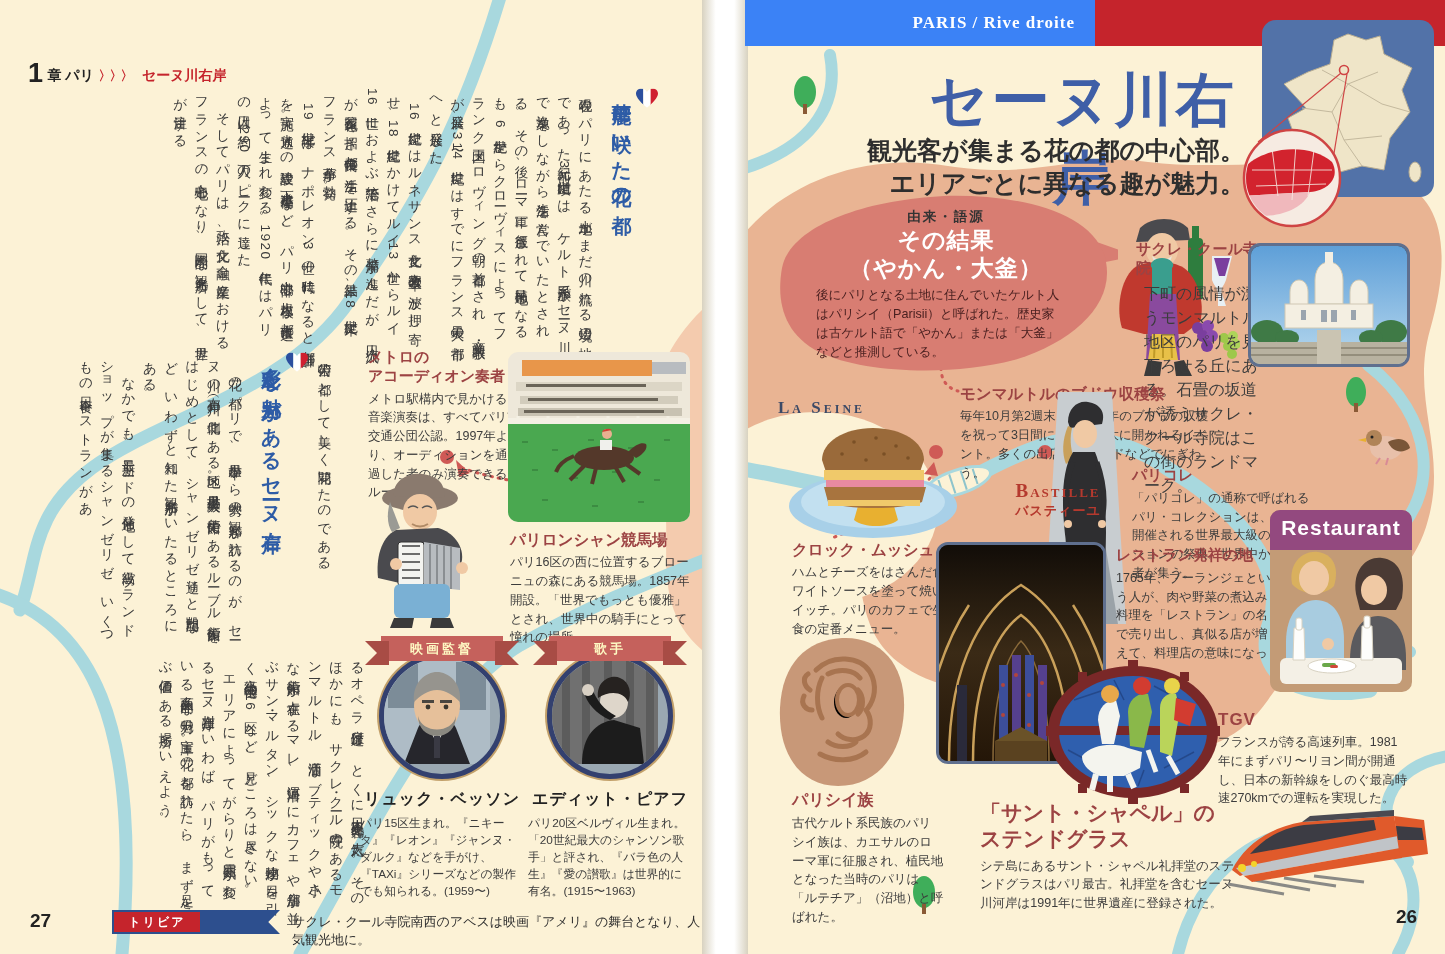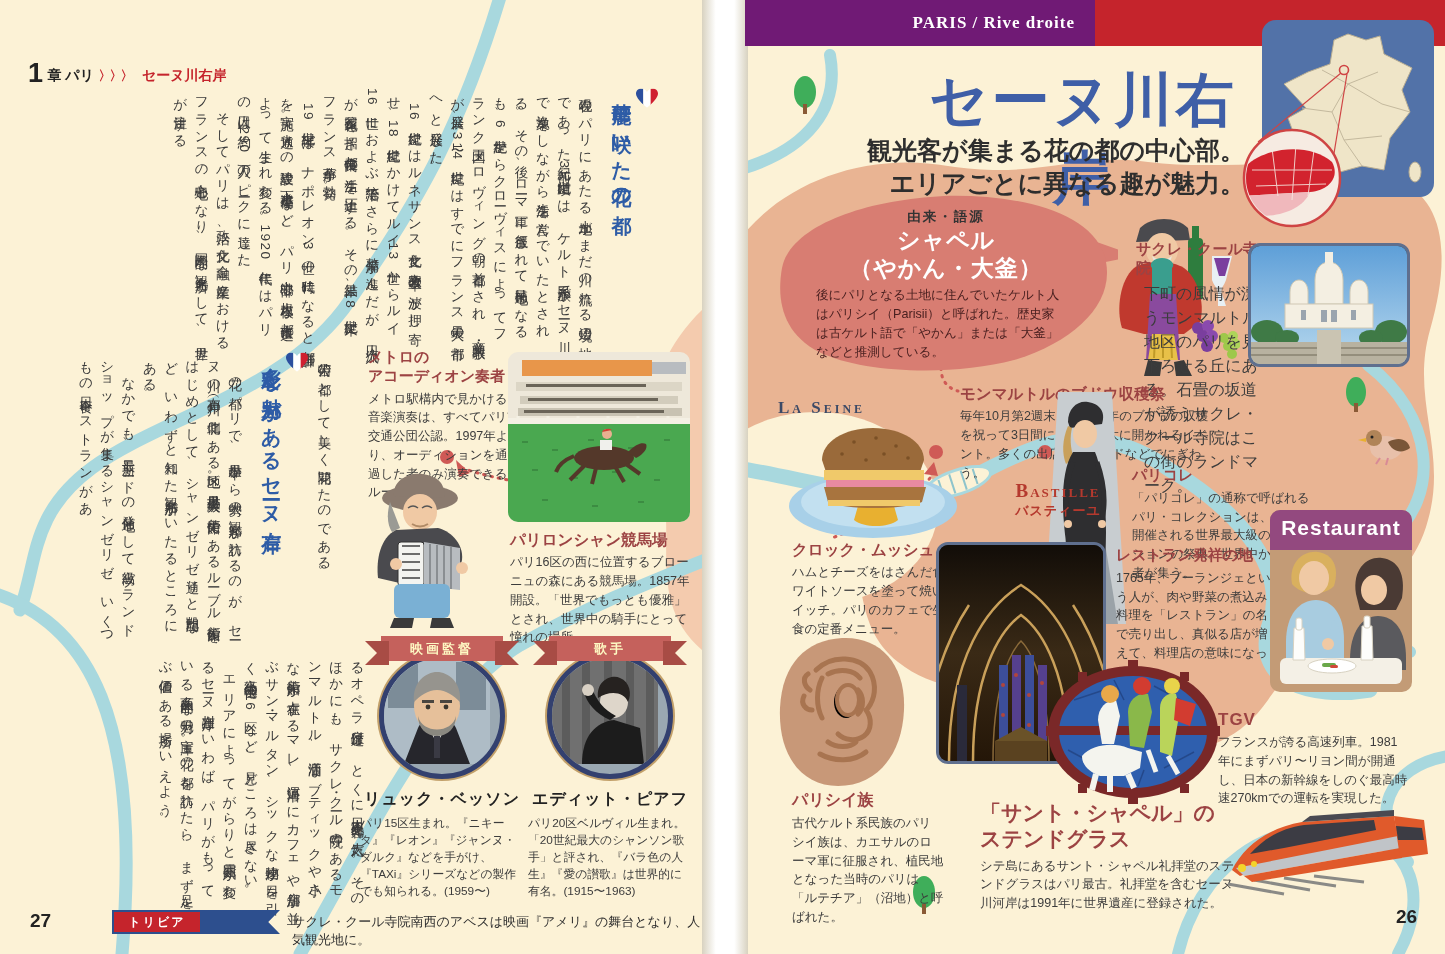--- a/index.html
+++ b/index.html
@@ -34,21 +34,21 @@
   .pname{font-weight:bold;font-size:16px;color:#222;margin-top:10px;letter-spacing:1px;}
   .pbio{font-size:11.8px;line-height:1.45;text-align:left;margin-top:5px;color:#3c3c3c;}
   
   .pnum{font-weight:bold;font-size:19px;color:#222;}
   .trivia{position:absolute;height:24px;}
   .trivia .blue{position:absolute;left:0;top:0;width:168px;height:24px;background:#2d4f8e;
                 clip-path:polygon(0 0,100% 0,93% 50%,100% 100%,0 100%);}
   .trivia .red{position:absolute;left:2px;top:2px;width:86px;height:20px;background:#c5242c;color:#fff;
                font-size:12px;font-weight:bold;text-align:center;line-height:20px;letter-spacing:2px;}
   
-  .topbar{background:#701a75;color:#fff;font-family:"Liberation Serif",serif;font-weight:bold;
+  .topbar{background:#3b82f6;color:#fff;font-family:"Liberation Serif",serif;font-weight:bold;
           font-size:17px;letter-spacing:1px;text-align:right;line-height:46px;padding-right:20px;box-sizing:border-box;}
   .redcorner{background:#c5242c;}
   .bigtitle{font-size:58px;font-weight:bold;color:#3f5fa7;letter-spacing:3px;text-align:center;}
   .subtitle{font-size:25px;font-weight:bold;color:#2e2e2e;text-align:right;line-height:1.32;}
   .mapcard{background:#5272a8;border-radius:14px;}
   
   .btag{font-size:13.5px;font-weight:bold;color:#333;text-align:center;letter-spacing:2px;}
   .btitle{font-size:23px;font-weight:bold;color:#fff;text-align:center;line-height:1.22;white-space:pre-line;letter-spacing:1px;}
   .bbody{font-size:12.6px;line-height:1.5;color:#4a2020;}
   .serifcap{font-family:"Liberation Serif",serif;font-variant:small-caps;}
@@ -393,21 +393,21 @@
       <div>観光客が集まる花の都の中心部。</div>
       <div>エリアごとに異なる趣が魅力。</div>
     </div>
 
     <div class="abs" style="left:26px;top:192px;width:344px;height:184px;">
       <svg class="abs" style="left:0;top:0;" width="344" height="184" viewBox="0 0 344 184">
         <path d="M300,42 L362,64 L292,78 Z" fill="#d87d72"></path>
         <path d="M170,4 C240,2 322,18 332,70 C340,112 300,150 240,168 C180,184 90,182 45,160 C10,142 2,110 8,76 C16,34 90,8 170,4 Z" fill="#d87d72"></path>
       </svg>
       <div class="abs btag" style="left:0;top:16px;width:344px;">由来・語源</div>
-      <div class="abs btitle" style="left:0;top:34px;width:344px;">シャペル
+      <div class="abs btitle" style="left:0;top:34px;width:344px;">その結果
 （やかん・大釜）</div>
       <div class="abs bbody" style="left:42px;top:94px;width:250px;">後にパリとなる土地に住んでいたケルト人はパリシイ（Parisii）と呼ばれた。歴史家は古ケルト語で「やかん」または「大釜」などと推測している。</div>
     </div>
 
     <svg class="abs" style="left:352px;top:210px;" width="140" height="180" viewBox="0 0 140 180">
       <rect x="88" y="28" width="15" height="62" rx="4" fill="#2e7d3e"></rect>
       <rect x="92" y="16" width="7" height="16" fill="#2e7d3e"></rect>
       <path d="M112,46 L132,46 L126,70 C124,76 120,78 122,84 L126,96 L118,96 L118,84 C118,78 114,76 112,70 Z" fill="#e8f0f4"></path>
       <path d="M114,48 L130,48 L125,66 L119,66 Z" fill="#7a3e9e"></path>
       <path d="M40,18 C52,6 76,6 88,18 L90,30 L36,32 Z" fill="#4a4a4e"></path>

